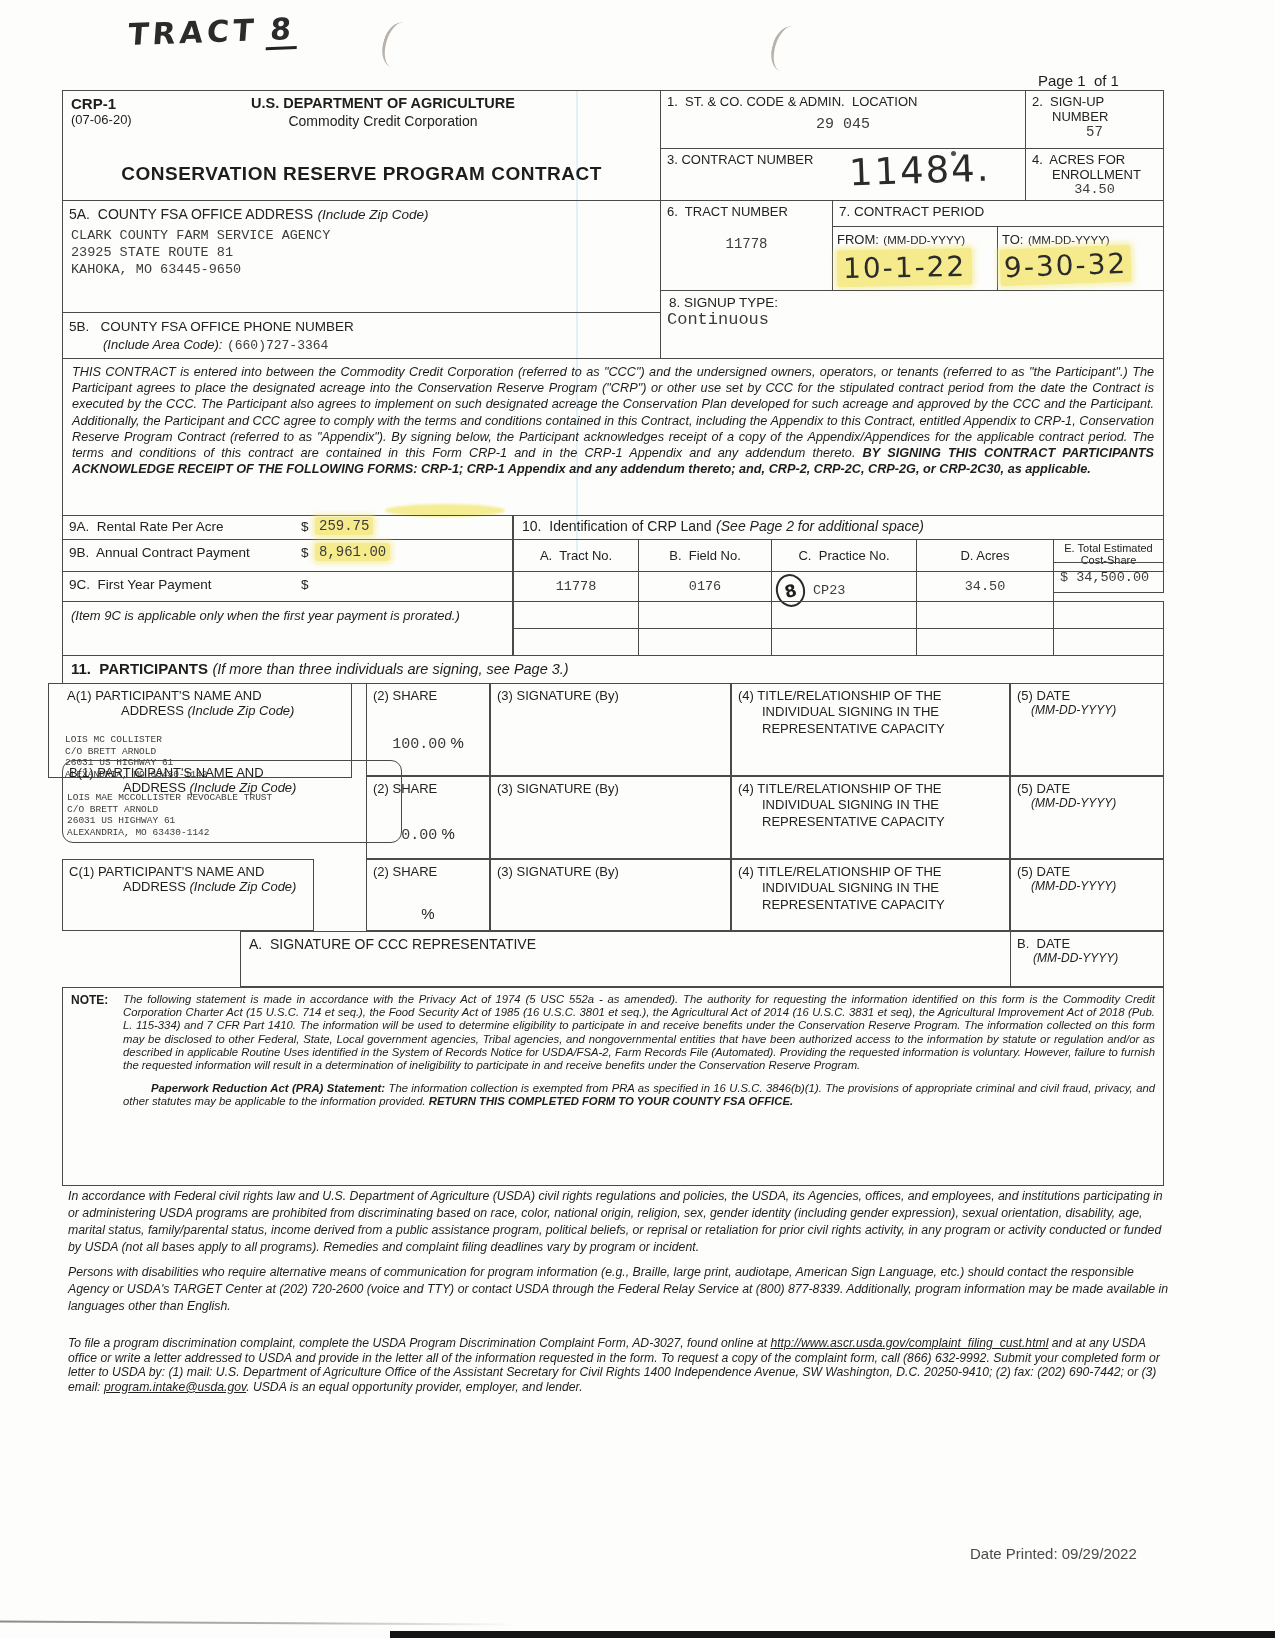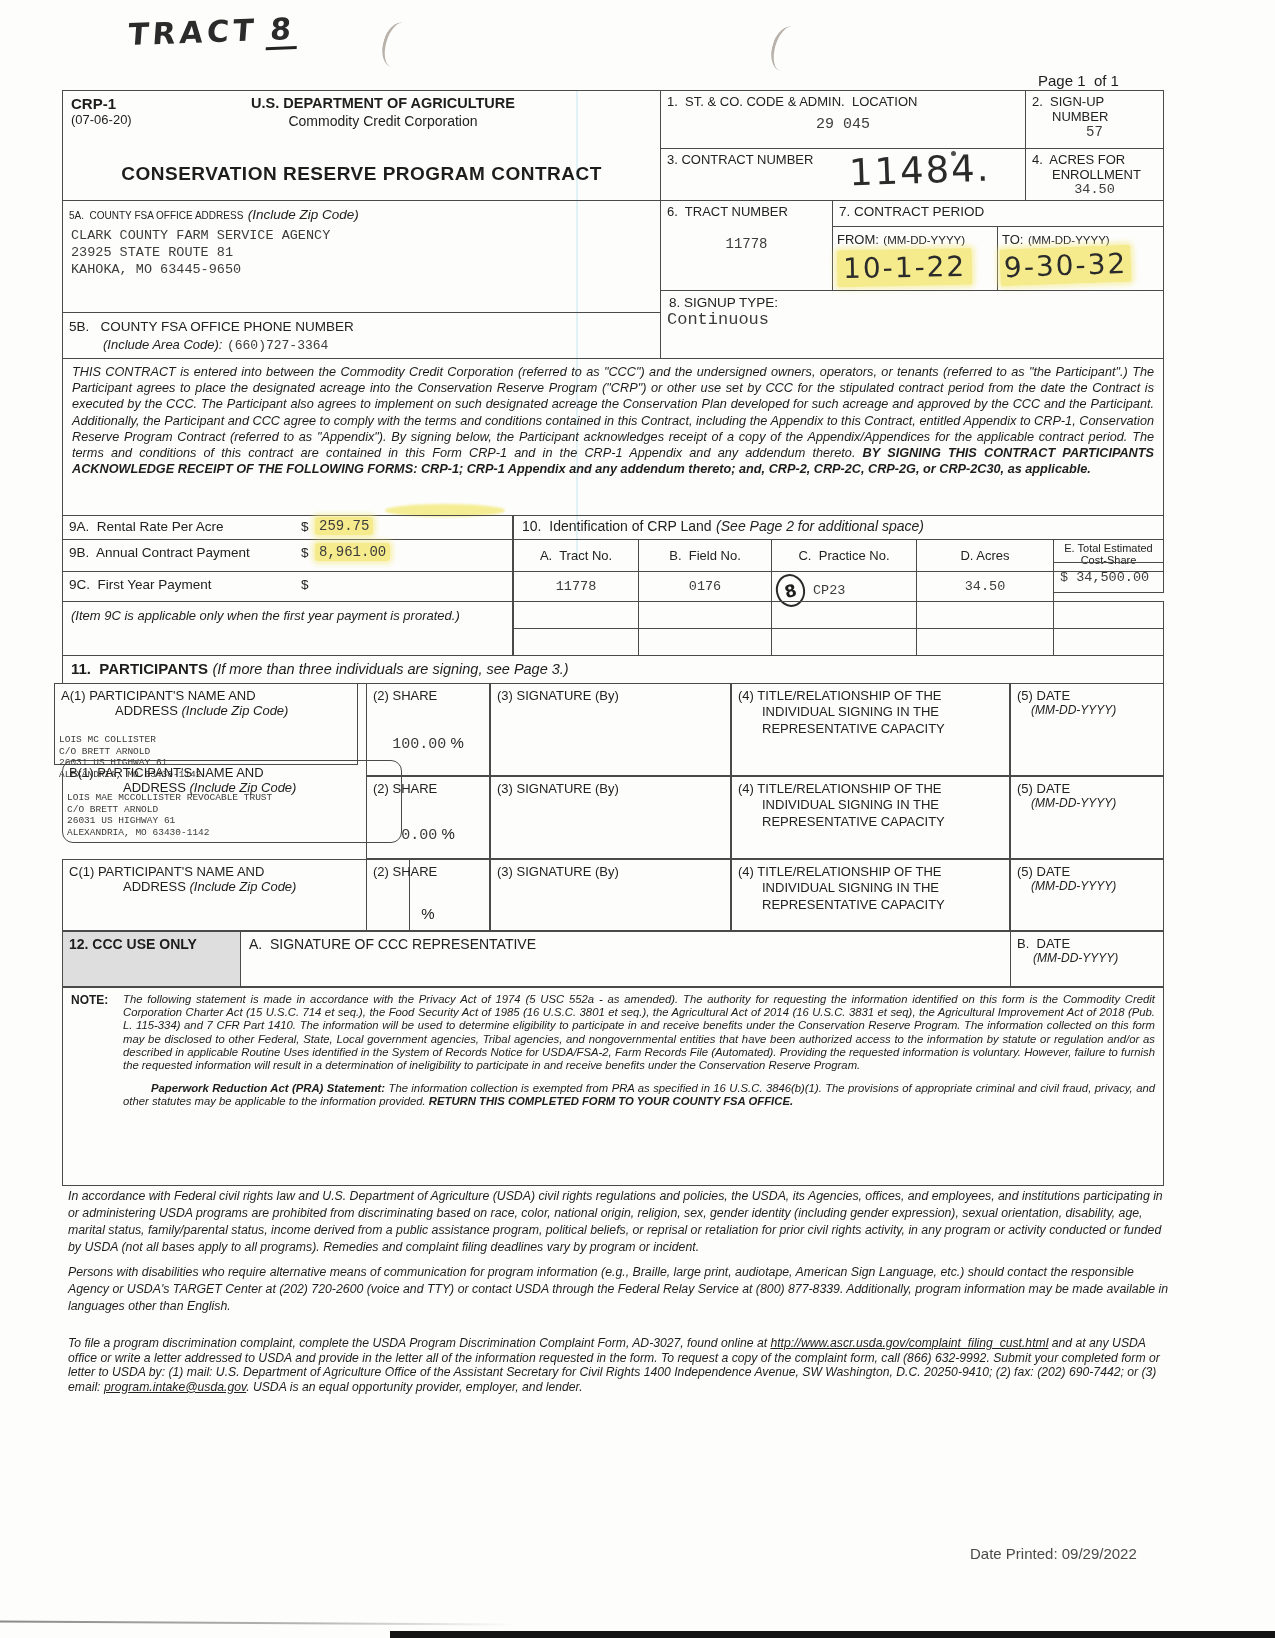--- a/index.html
+++ b/index.html
@@ -82,21 +82,21 @@
   </div>
 
   <div class="cell" style="left:1025px;top:148px;width:139px;height:53px;">
     <div class="lbl pre" style="padding:3px 0 0 6px;">4.  ACRES FOR</div>
     <div class="lbl" style="padding-left:26px;">ENROLLMENT</div>
     <div class="tw ctr" style="font-size:13.5px;">34.50</div>
   </div>
 
   <div class="cell" style="left:62px;top:200px;width:599px;height:113px;">
     <div style="padding:4px 6px;">
-      <span class="lbl pre" style="font-size:10px;">5A.  COUNTY FSA OFFICE ADDRESS</span>
+      <span class="lbl pre" style="font-size:14px;">5A.  COUNTY FSA OFFICE ADDRESS</span>
       <span class="lbl i" style="font-size:13.5px;">(Include Zip Code)</span>
     </div>
     <div class="tw" style="font-size:13.5px;line-height:17px;padding-left:8px;">
       <div>CLARK COUNTY FARM SERVICE AGENCY</div>
       <div>23925 STATE ROUTE 81</div>
       <div>KAHOKA, MO 63445-9650</div>
     </div>
   </div>
 
   <div class="cell" style="left:62px;top:312px;width:599px;height:47px;">
@@ -214,21 +214,21 @@
   <div class="cell" style="left:916px;top:628px;width:138px;height:28px;"></div>
   <div class="cell" style="left:1053px;top:628px;width:111px;height:28px;"></div>
 
   <div class="cell" style="left:62px;top:655px;width:1102px;height:29px;">
     <div style="padding:4px 8px;">
       <span class="b pre" style="font-size:15px;">11.  PARTICIPANTS</span>
       <span class="i" style="font-size:14.5px;">(If more than three individuals are signing, see Page 3.)</span>
     </div>
   </div>
 
-  <div class="cell" style="left:54px;top:683px;width:304px;height:82px;">
+  <div class="cell" style="left:48px;top:683px;width:304px;height:95px;padding-left:12px;">
     <div style="padding:4px 4px 0 6px;font-size:13px;">
       <span class="b" style="font-weight:normal;">A(1)</span>
       <span>PARTICIPANT'S NAME AND</span>
       <div style="padding-left:54px;"><span>ADDRESS</span> <span class="i">(Include Zip Code)</span></div>
     </div>
     <div class="tw p-addr">
       <div>LOIS MC COLLISTER</div>
       <div>C/O BRETT ARNOLD</div>
       <div>26031 US HIGHWAY 61</div>
       <div>ALEXANDRIA, MO 63430-1142</div>
@@ -270,21 +270,21 @@
     <div class="lbl" style="padding:4px 6px;font-size:13px;">(3) SIGNATURE (By)</div>
   </div>
   <div class="cell" style="left:731px;top:776px;width:279px;height:83px;">
     <div class="lbl hang" style="padding-top:4px;font-size:13px;">(4) TITLE/RELATIONSHIP OF THE INDIVIDUAL SIGNING IN THE REPRESENTATIVE CAPACITY</div>
   </div>
   <div class="cell" style="left:1010px;top:776px;width:154px;height:83px;">
     <div class="lbl" style="padding:4px 6px 0 6px;font-size:13px;">(5) DATE</div>
     <div class="lbl i" style="padding-left:20px;font-size:12px;">(MM-DD-YYYY)</div>
   </div>
 
-  <div class="cell" style="left:62px;top:859px;width:348px;height:72px;">
+  <div class="cell" style="left:62px;top:859px;width:252px;height:72px;">
     <div style="padding:4px 4px 0 6px;font-size:13px;">
       <span>C(1)</span>
       <span>PARTICIPANT'S NAME AND</span>
       <div style="padding-left:54px;"><span>ADDRESS</span> <span class="i">(Include Zip Code)</span></div>
     </div>
   </div>
   <div class="cell" style="left:366px;top:859px;width:124px;height:72px;">
     <div class="lbl" style="padding:4px 6px;font-size:13px;">(2) SHARE</div>
     <div class="share-val" style="bottom:8px;"><span>%</span></div>
   </div>
@@ -292,23 +292,20 @@
     <div class="lbl" style="padding:4px 6px;font-size:13px;">(3) SIGNATURE (By)</div>
   </div>
   <div class="cell" style="left:731px;top:859px;width:279px;height:72px;">
     <div class="lbl hang" style="padding-top:4px;font-size:13px;">(4) TITLE/RELATIONSHIP OF THE INDIVIDUAL SIGNING IN THE REPRESENTATIVE CAPACITY</div>
   </div>
   <div class="cell" style="left:1010px;top:859px;width:154px;height:72px;">
     <div class="lbl" style="padding:4px 6px 0 6px;font-size:13px;">(5) DATE</div>
     <div class="lbl i" style="padding-left:20px;font-size:12px;">(MM-DD-YYYY)</div>
   </div>
 
-  <div class="cell gray" style="left:62px;top:931px;width:179px;height:56px;">
-    <div class="b" style="padding:4px 6px;font-size:14px;">12.  CCC USE ONLY</div>
-  </div>
   <div class="cell" style="left:240px;top:931px;width:771px;height:56px;">
     <div class="lbl pre" style="padding:4px 8px;font-size:14px;">A.  SIGNATURE OF CCC REPRESENTATIVE</div>
   </div>
   <div class="cell" style="left:1010px;top:931px;width:154px;height:56px;">
     <div class="lbl pre" style="padding:4px 6px 0 6px;font-size:13px;">B.  DATE</div>
     <div class="lbl i" style="padding-left:22px;font-size:12px;">(MM-DD-YYYY)</div>
   </div>
 
   <div class="cell" style="left:62px;top:987px;width:1102px;height:199px;">
     <div class="note-flex">

